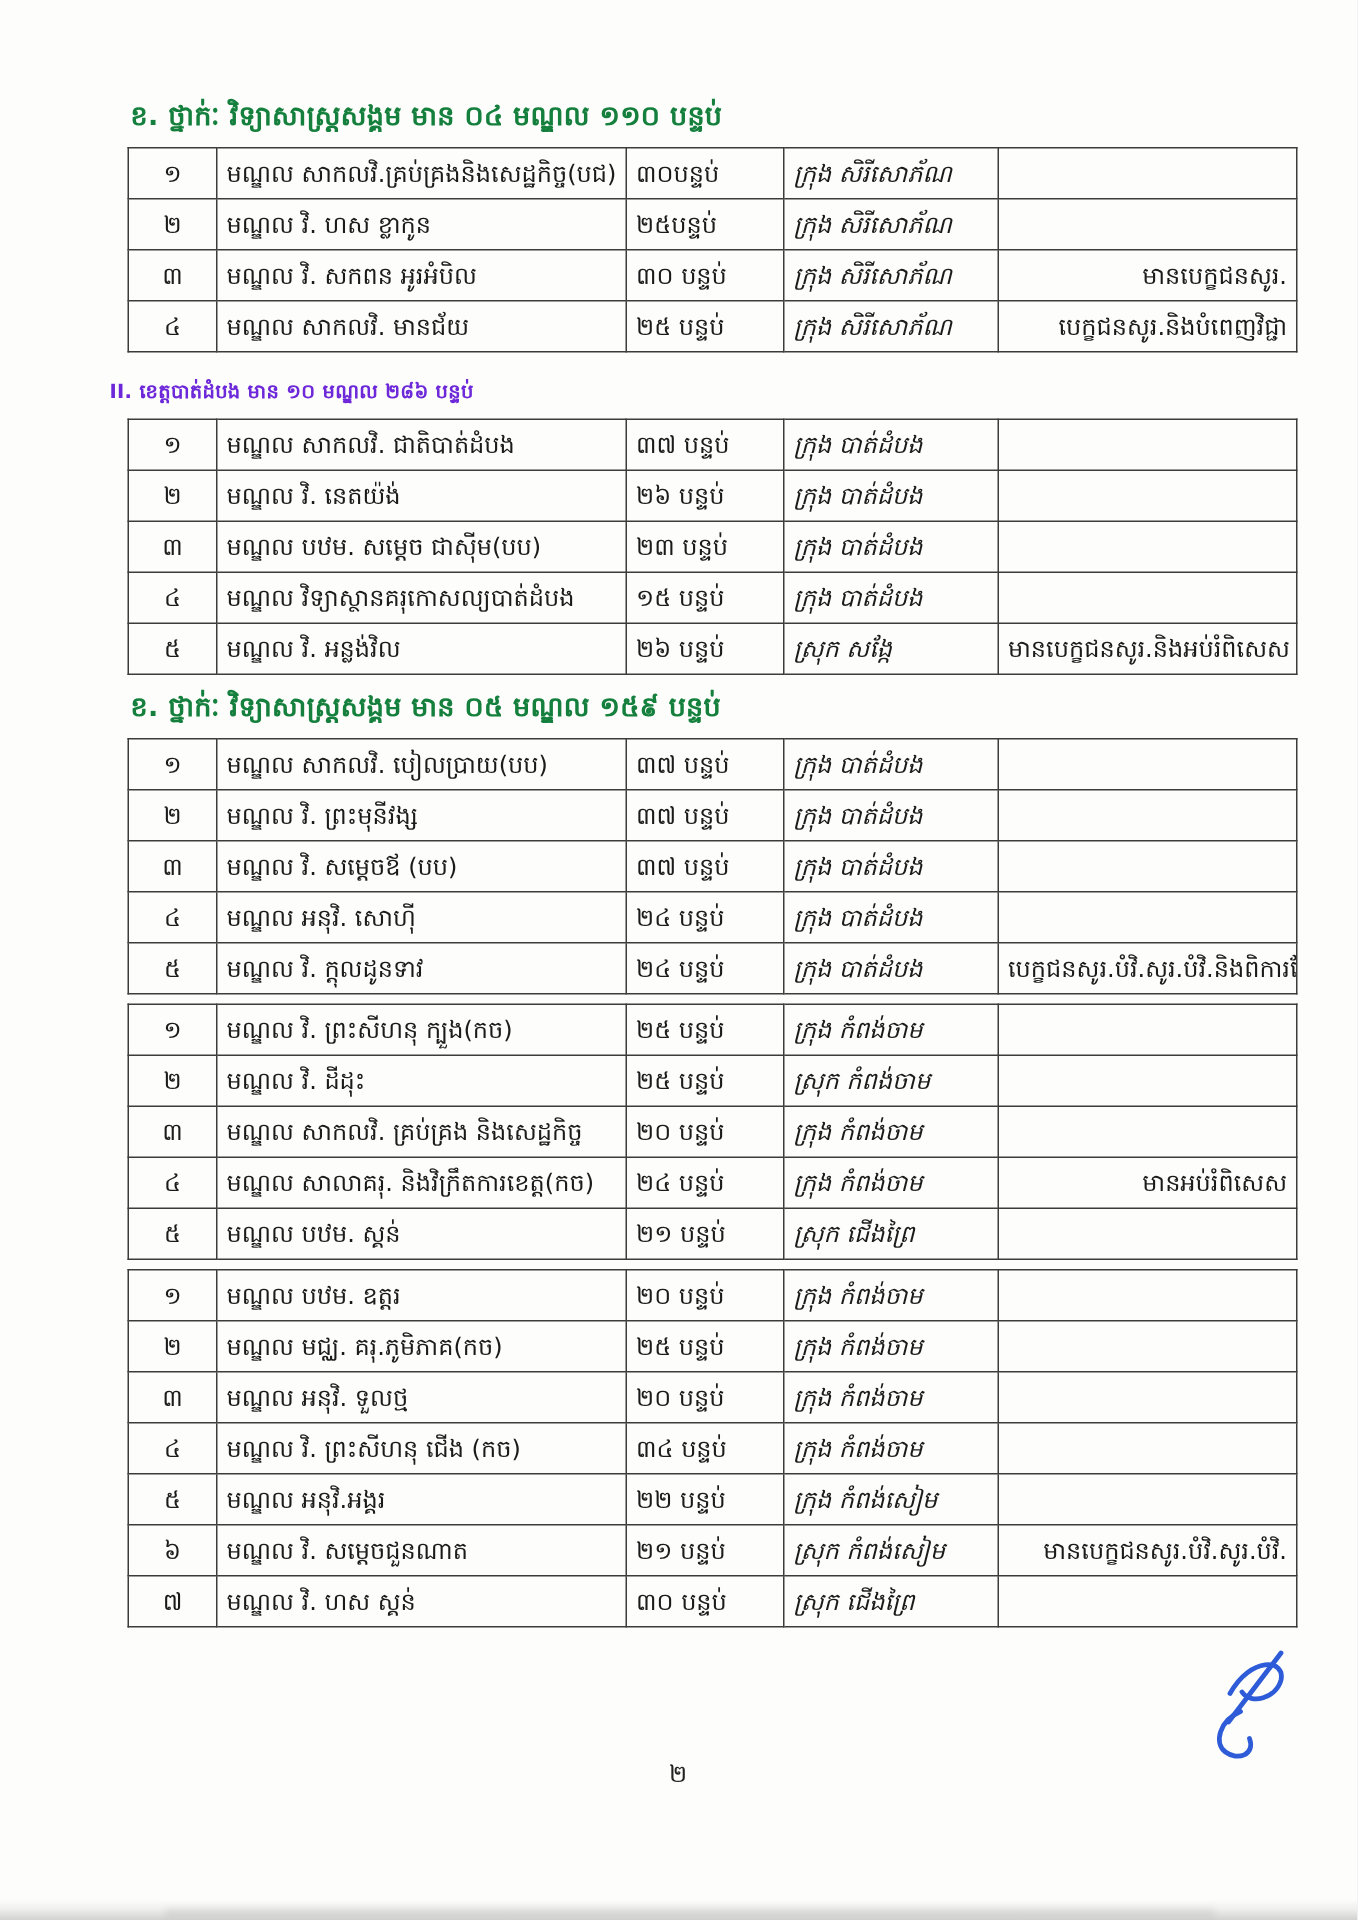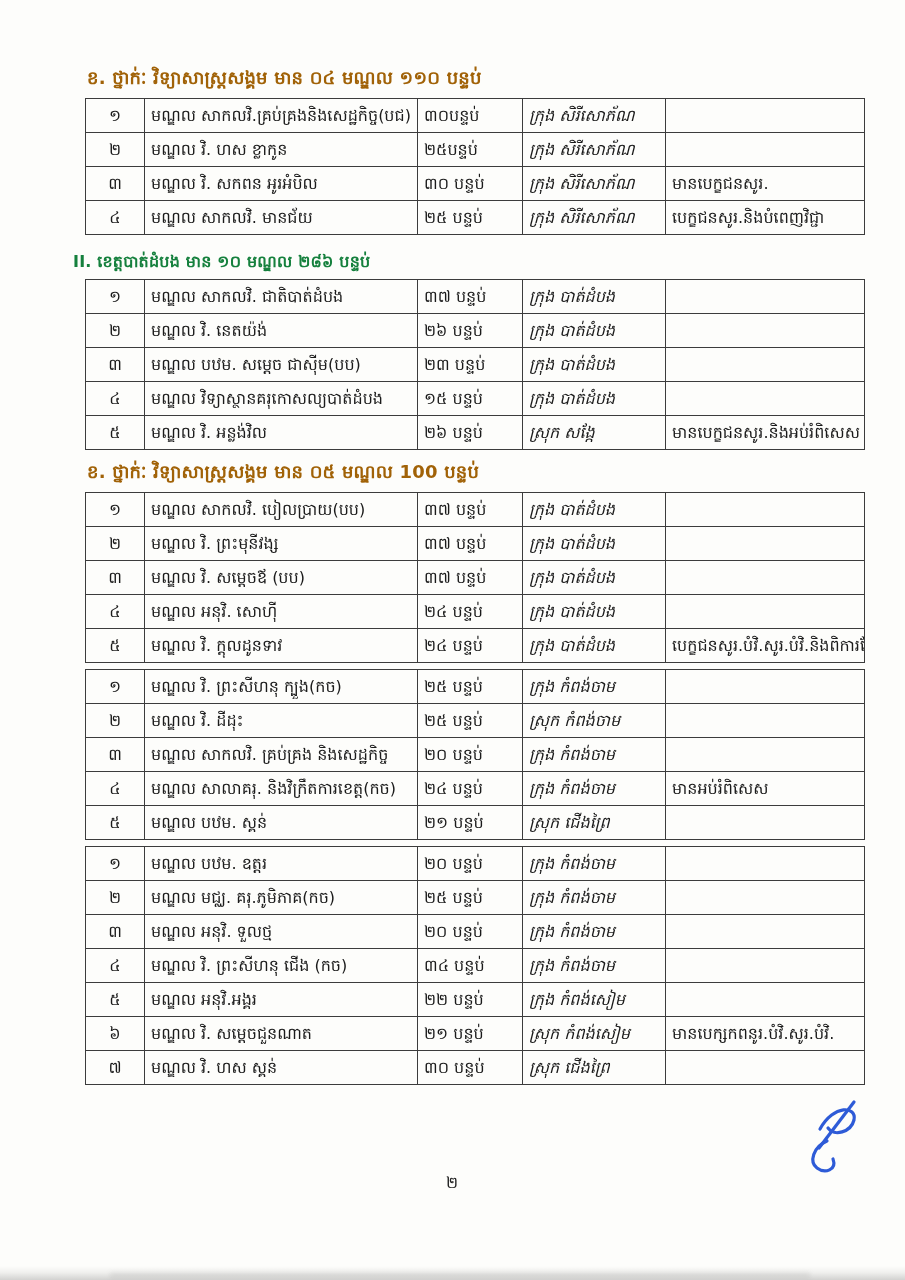--- a/index.html
+++ b/index.html
@@ -15,29 +15,29 @@
   .content{
     position:absolute;
     left:85px;top:56px;
     width:732px;
   }
   .h-class{
     font-weight:bold;
     font-size:18px;
     line-height:26px;
     margin:9px 0 7px 2px;
-    color:#a16207;
+    color:#15803d;
     letter-spacing:.2px;
   }
   .h-province{
     font-weight:bold;
-    font-size:16px;
+    font-size:13px;
     line-height:26px;
     margin:14px 0 4px -12px;
-    color:#15803d;
+    color:#6d28d9;
     letter-spacing:.2px;
   }
   table.exam-table{
     border-collapse:collapse;
     width:730px;
     table-layout:fixed;
     margin-bottom:6px;
     background:transparent;
   }
   table.exam-table td{
@@ -46,21 +46,21 @@
     padding:1px 6px;
     font-size:16px;
     line-height:20px;
     overflow:hidden;
     white-space:nowrap;
   }
   td.c-no{width:46px;text-align:center;font-size:15px;}
   td.c-name{width:260px;}
   td.c-rooms{width:92px;margin-left:38px;}
   td.c-loc{width:130px;font-style:italic;}
-  td.c-note{width:186px;font-size:13px;padding:1px 3px;}
+  td.c-note{width:186px;font-size:13px;padding:1px 3px;text-align:right;}
   .page-number{
     position:absolute;
     left:446px;top:1172px;
     font-size:16px;
     color:#222;
   }
   .signature{
     position:absolute;
     left:804px;top:1096px;
     width:64px;height:84px;
@@ -150,21 +150,21 @@
   </tr>
           <tr>
     <td class="c-no">៥</td>
     <td class="c-name">មណ្ឌល វិ. អន្លង់វិល</td>
     <td class="c-rooms">២៦ បន្ទប់</td>
     <td class="c-loc">ស្រុក សង្កែ</td>
     <td class="c-note">មានបេក្ខជនសូរ.និងអប់រំពិសេស</td>
   </tr>
         </tbody>
   </table>
-      <div class="h-class">ខ. ថ្នាក់ៈ វិទ្យាសាស្ត្រសង្គម មាន ០៥ មណ្ឌល  100 បន្ទប់</div>
+      <div class="h-class">ខ. ថ្នាក់ៈ វិទ្យាសាស្ត្រសង្គម មាន ០៥ មណ្ឌល  ១៥៩ បន្ទប់</div>
       <table class="exam-table">
     <tbody>
           <tr>
     <td class="c-no">១</td>
     <td class="c-name">មណ្ឌល សាកលវិ. បៀលប្រាយ(បប)</td>
     <td class="c-rooms">៣៧ បន្ទប់</td>
     <td class="c-loc">ក្រុង បាត់ដំបង</td>
     <td class="c-note"></td>
   </tr>
           <tr>
@@ -271,21 +271,21 @@
     <td class="c-name">មណ្ឌល អនុវិ.អង្គរ</td>
     <td class="c-rooms">២២ បន្ទប់</td>
     <td class="c-loc">ក្រុង កំពង់សៀម</td>
     <td class="c-note"></td>
   </tr>
           <tr>
     <td class="c-no">៦</td>
     <td class="c-name">មណ្ឌល វិ. សម្តេចជួនណាត</td>
     <td class="c-rooms">២១ បន្ទប់</td>
     <td class="c-loc">ស្រុក កំពង់សៀម</td>
-    <td class="c-note">មានបេក្សកពនូរ.បំវិ.សូរ.បំវិ.</td>
+    <td class="c-note">មានបេក្ខជនសូរ.បំវិ.សូរ.បំវិ.</td>
   </tr>
           <tr>
     <td class="c-no">៧</td>
     <td class="c-name">មណ្ឌល វិ. ហស ស្គន់</td>
     <td class="c-rooms">៣០ បន្ទប់</td>
     <td class="c-loc">ស្រុក ជើងព្រៃ</td>
     <td class="c-note"></td>
   </tr>
         </tbody>
   </table>

